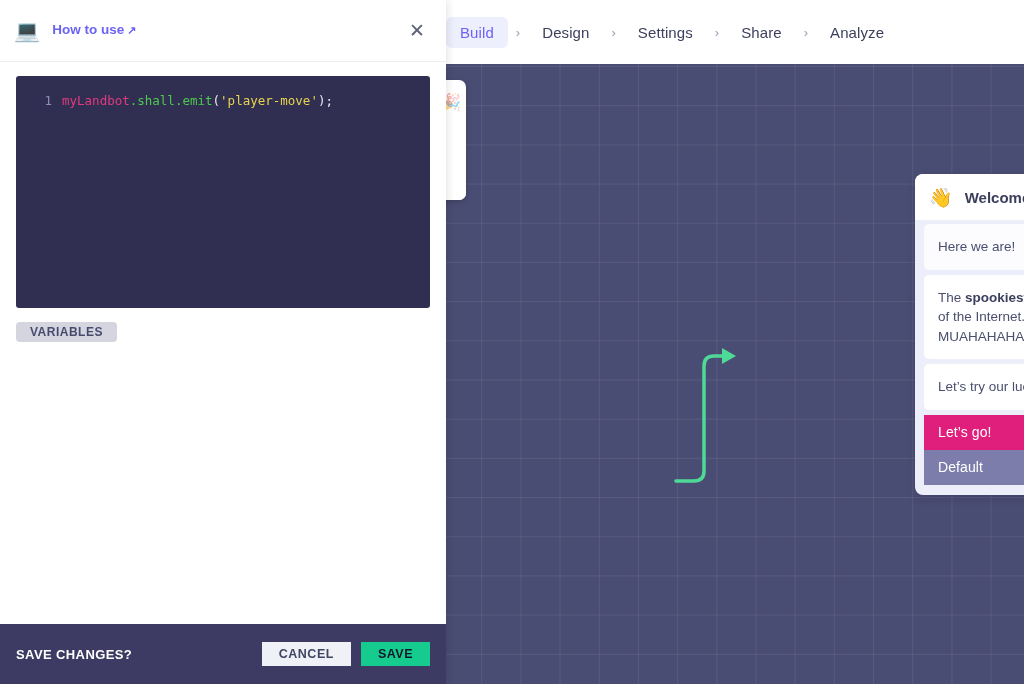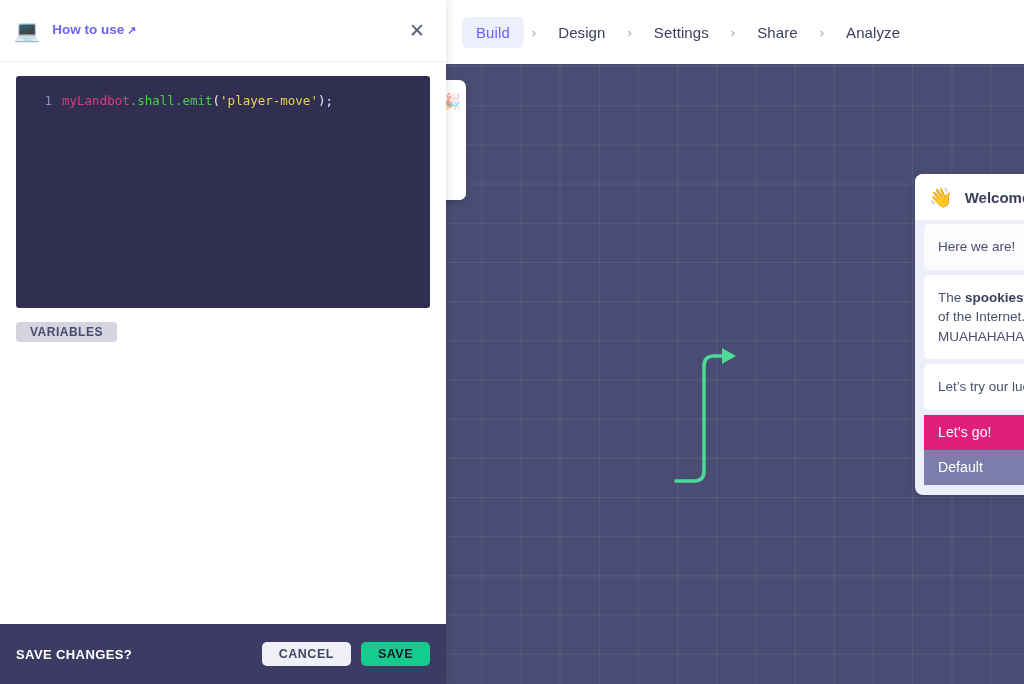--- a/index.html
+++ b/index.html
@@ -19,21 +19,20 @@
     left: 446px; top: 0;
     width: 578px; height: 684px;
     background: #ffffff;
     overflow: hidden;
   }
   #topbar {
     position: absolute; left: 0; top: 0;
     width: 578px; height: 64px;
     background: #ffffff;
     display: flex; align-items: center;
-    padding-left: 16px;
     z-index: 5;
   }
   .tab {
     font-size: 15px;
     color: #3b3f5c;
     padding: 7px 14px;
     border-radius: 6px;
     white-space: nowrap;
     letter-spacing: .1px;
   }
@@ -203,21 +202,21 @@
     background: #3d3b63;
     display: flex; align-items: center;
     padding: 0 16px 0 16px;
   }
   #save-label {
     color: #ffffff; font-size: 13px; font-weight: bold;
     letter-spacing: .4px; flex: 1;
   }
   .sb-btn {
     font-size: 12.5px; font-weight: bold; letter-spacing: .5px;
-    padding: 5px 17px; border-radius: 5px; cursor: pointer;
+    padding: 5px 17px; border-radius: 0; cursor: pointer;
   }
   #cancel-btn { background: #f0f1f7; color: #3f4564; margin-right: 10px; }
   #save-btn { background: #16cb8e; color: #0f172a; }
 </style>
 </head>
 <body>
 
 <div id="app">
 
   <div id="canvas-area">

